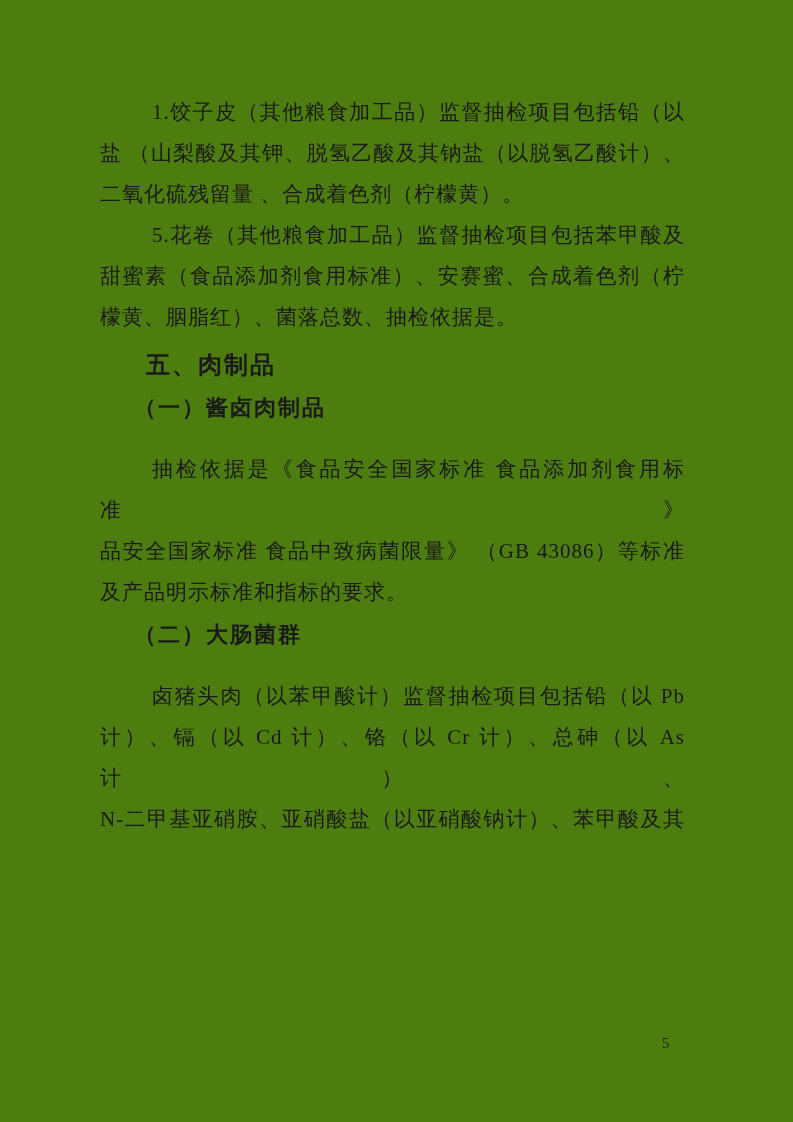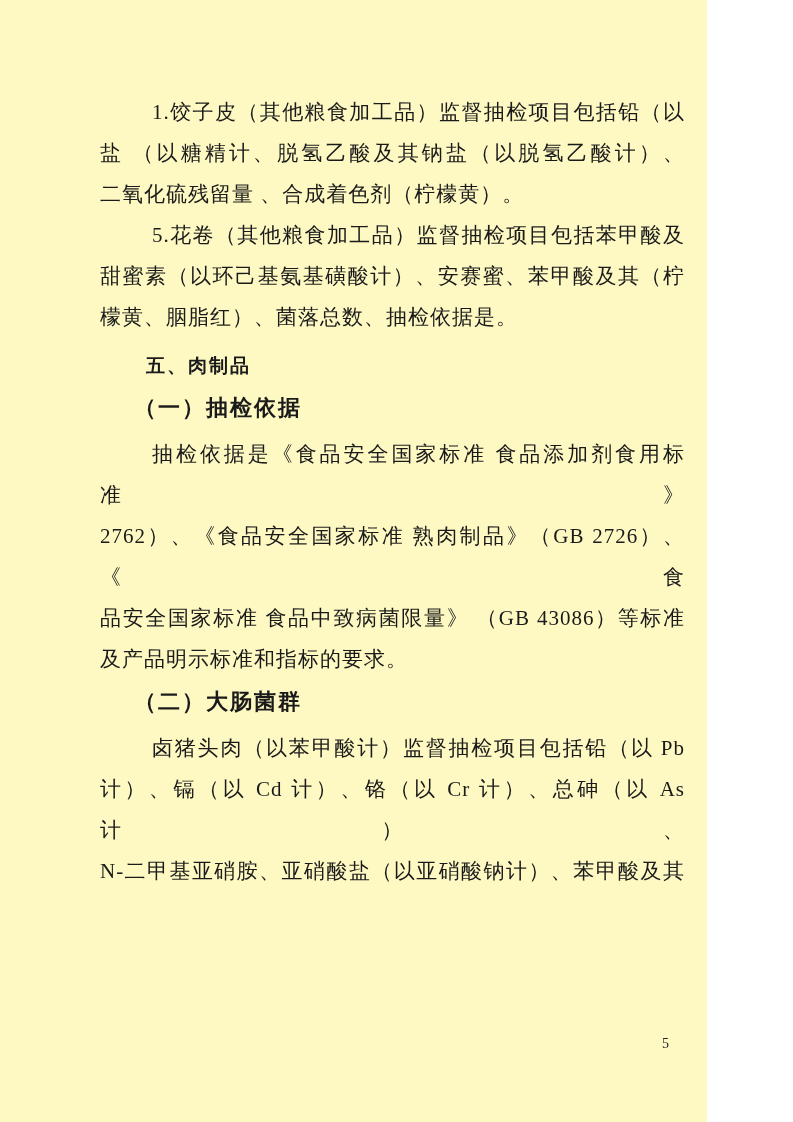--- a/index.html
+++ b/index.html
@@ -5,91 +5,90 @@
   html, body {
     margin: 0;
     padding: 0;
     background: #ffffff;
     width: 793px;
     height: 1122px;
     overflow: hidden;
   }
   .page {
     position: relative;
-    width: 707px;
+    width: 793px;
     height: 1122px;
-    background: #fef9c3;
+    background: #4d7c0f;
     color: #1a1a1a;
     font-family: "Liberation Serif", "DejaVu Serif", serif;
   }
   .doc {
     position: absolute;
     left: 100px;
     top: 92px;
     width: 585px;
   }
   .line {
     font-size: 21px;
     line-height: 41px;
     letter-spacing: 1px;
     text-align: justify;
     text-align-last: justify;
     white-space: normal;
   }
   .line.first { text-indent: 52px; }
   .line.last-natural { text-align-last: left; }
   .heading1 {
-    font-size: 19px;
+    font-size: 24px;
     line-height: 41px;
     font-weight: bold;
-    font-family: Liberation Sans, sans-serif;
+    font-family: Liberation Serif, serif;
     letter-spacing: 2px;
     text-indent: 46px;
     margin-top: 6px;
   }
   .heading2 {
     font-size: 22px;
     line-height: 41px;
     font-weight: bold;
     letter-spacing: 2px;
     text-indent: 34px;
     margin-top: 1px;
   }
-  .heading2 + .para, .heading1 + .para { margin-top: 6px; }
+  .heading2 + .para, .heading1 + .para { margin-top: 21px; }
   .para + .heading1 { margin-top: 7px; }
   .page-number {
     position: absolute;
     left: 662px;
     top: 1034px;
     font-size: 14px;
     line-height: 20px;
     color: #222;
     font-family: "Liberation Serif", "DejaVu Serif", serif;
   }
 </style>
 </head>
 <body>
 
 <div class="page">
   <div class="doc">
       <div class="para">
         <div class="line first">1.饺子皮（其他粮食加工品）监督抽检项目包括铅（以</div>
-        <div class="line">盐 （以糖精计、脱氢乙酸及其钠盐（以脱氢乙酸计）、</div>
+        <div class="line">盐 （山梨酸及其钾、脱氢乙酸及其钠盐（以脱氢乙酸计）、</div>
         <div class="line last-natural">二氧化硫残留量 、合成着色剂（柠檬黄）。</div>
       </div>
       <div class="para">
         <div class="line first">5.花卷（其他粮食加工品）监督抽检项目包括苯甲酸及</div>
-        <div class="line">甜蜜素（以环己基氨基磺酸计）、安赛蜜、苯甲酸及其（柠</div>
+        <div class="line">甜蜜素（食品添加剂食用标准）、安赛蜜、合成着色剂（柠</div>
         <div class="line last-natural">檬黄、胭脂红）、菌落总数、抽检依据是。</div>
       </div>
       <div class="heading1">五、肉制品</div>
-      <div class="heading2">（一）抽检依据</div>
+      <div class="heading2">（一）酱卤肉制品</div>
       <div class="para">
         <div class="line first">抽检依据是《食品安全国家标准 食品添加剂食用标准》</div>
-        <div class="line">2762）、《食品安全国家标准 熟肉制品》（GB 2726）、《食</div>
         <div class="line">品安全国家标准 食品中致病菌限量》 （GB 43086）等标准</div>
         <div class="line last-natural">及产品明示标准和指标的要求。</div>
       </div>
       <div class="heading2">（二）大肠菌群</div>
       <div class="para">
         <div class="line first">卤猪头肉（以苯甲酸计）监督抽检项目包括铅（以 Pb</div>
         <div class="line">计）、镉（以 Cd 计）、铬（以 Cr 计）、总砷（以 As 计）、</div>
         <div class="line">N-二甲基亚硝胺、亚硝酸盐（以亚硝酸钠计）、苯甲酸及其</div>
       </div>
     </div>

